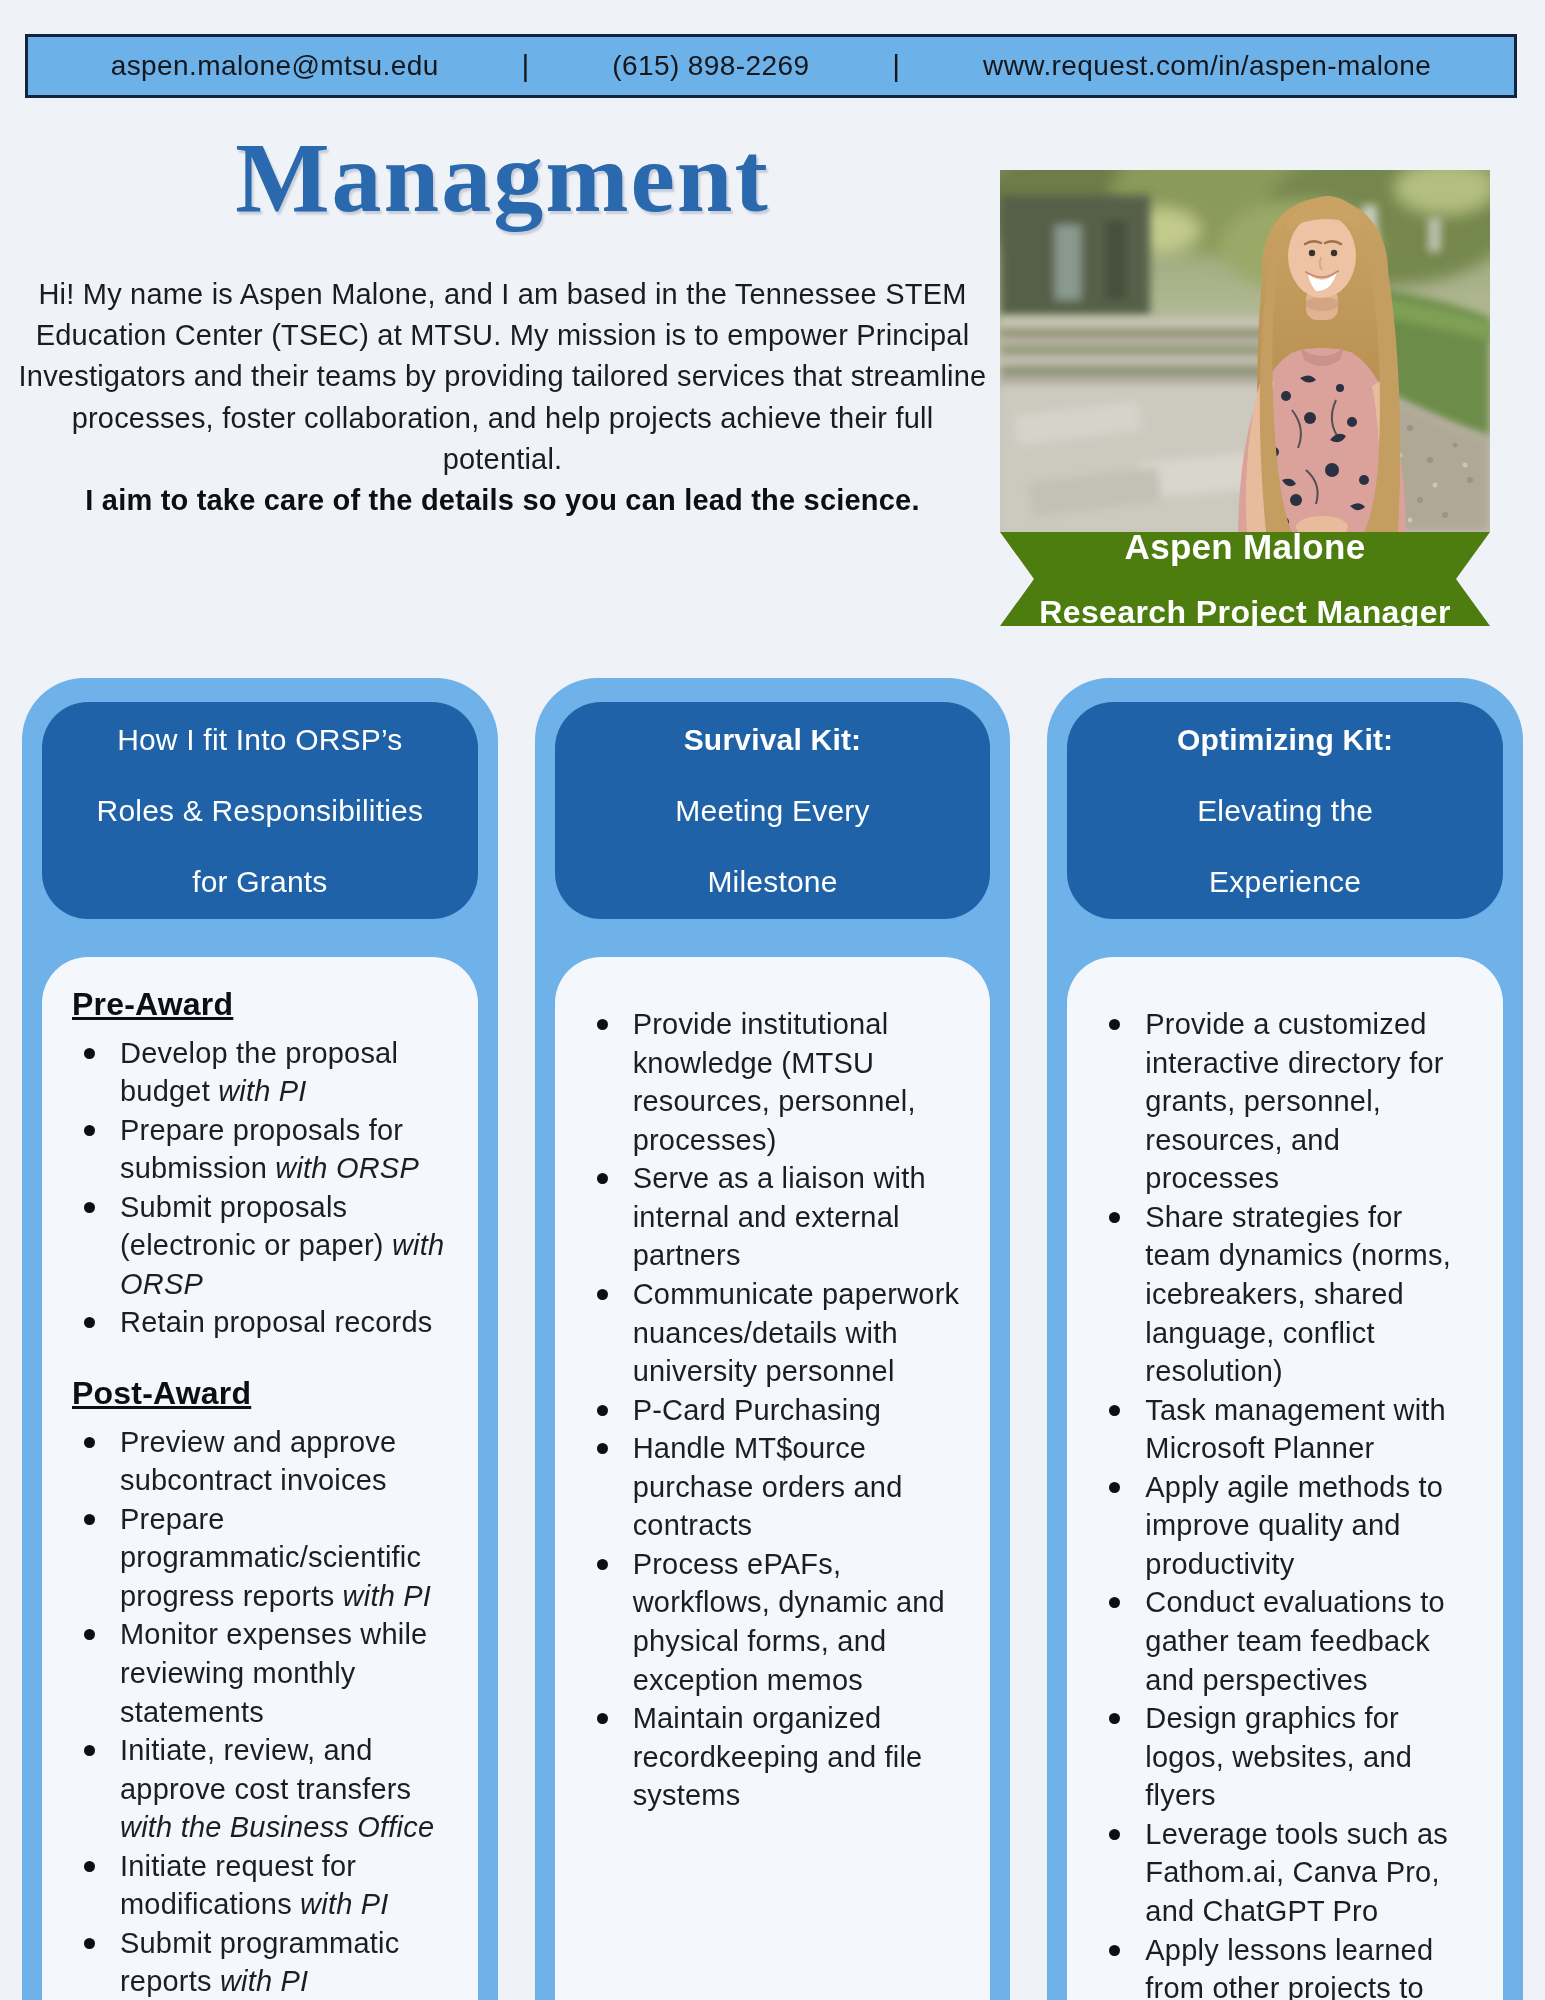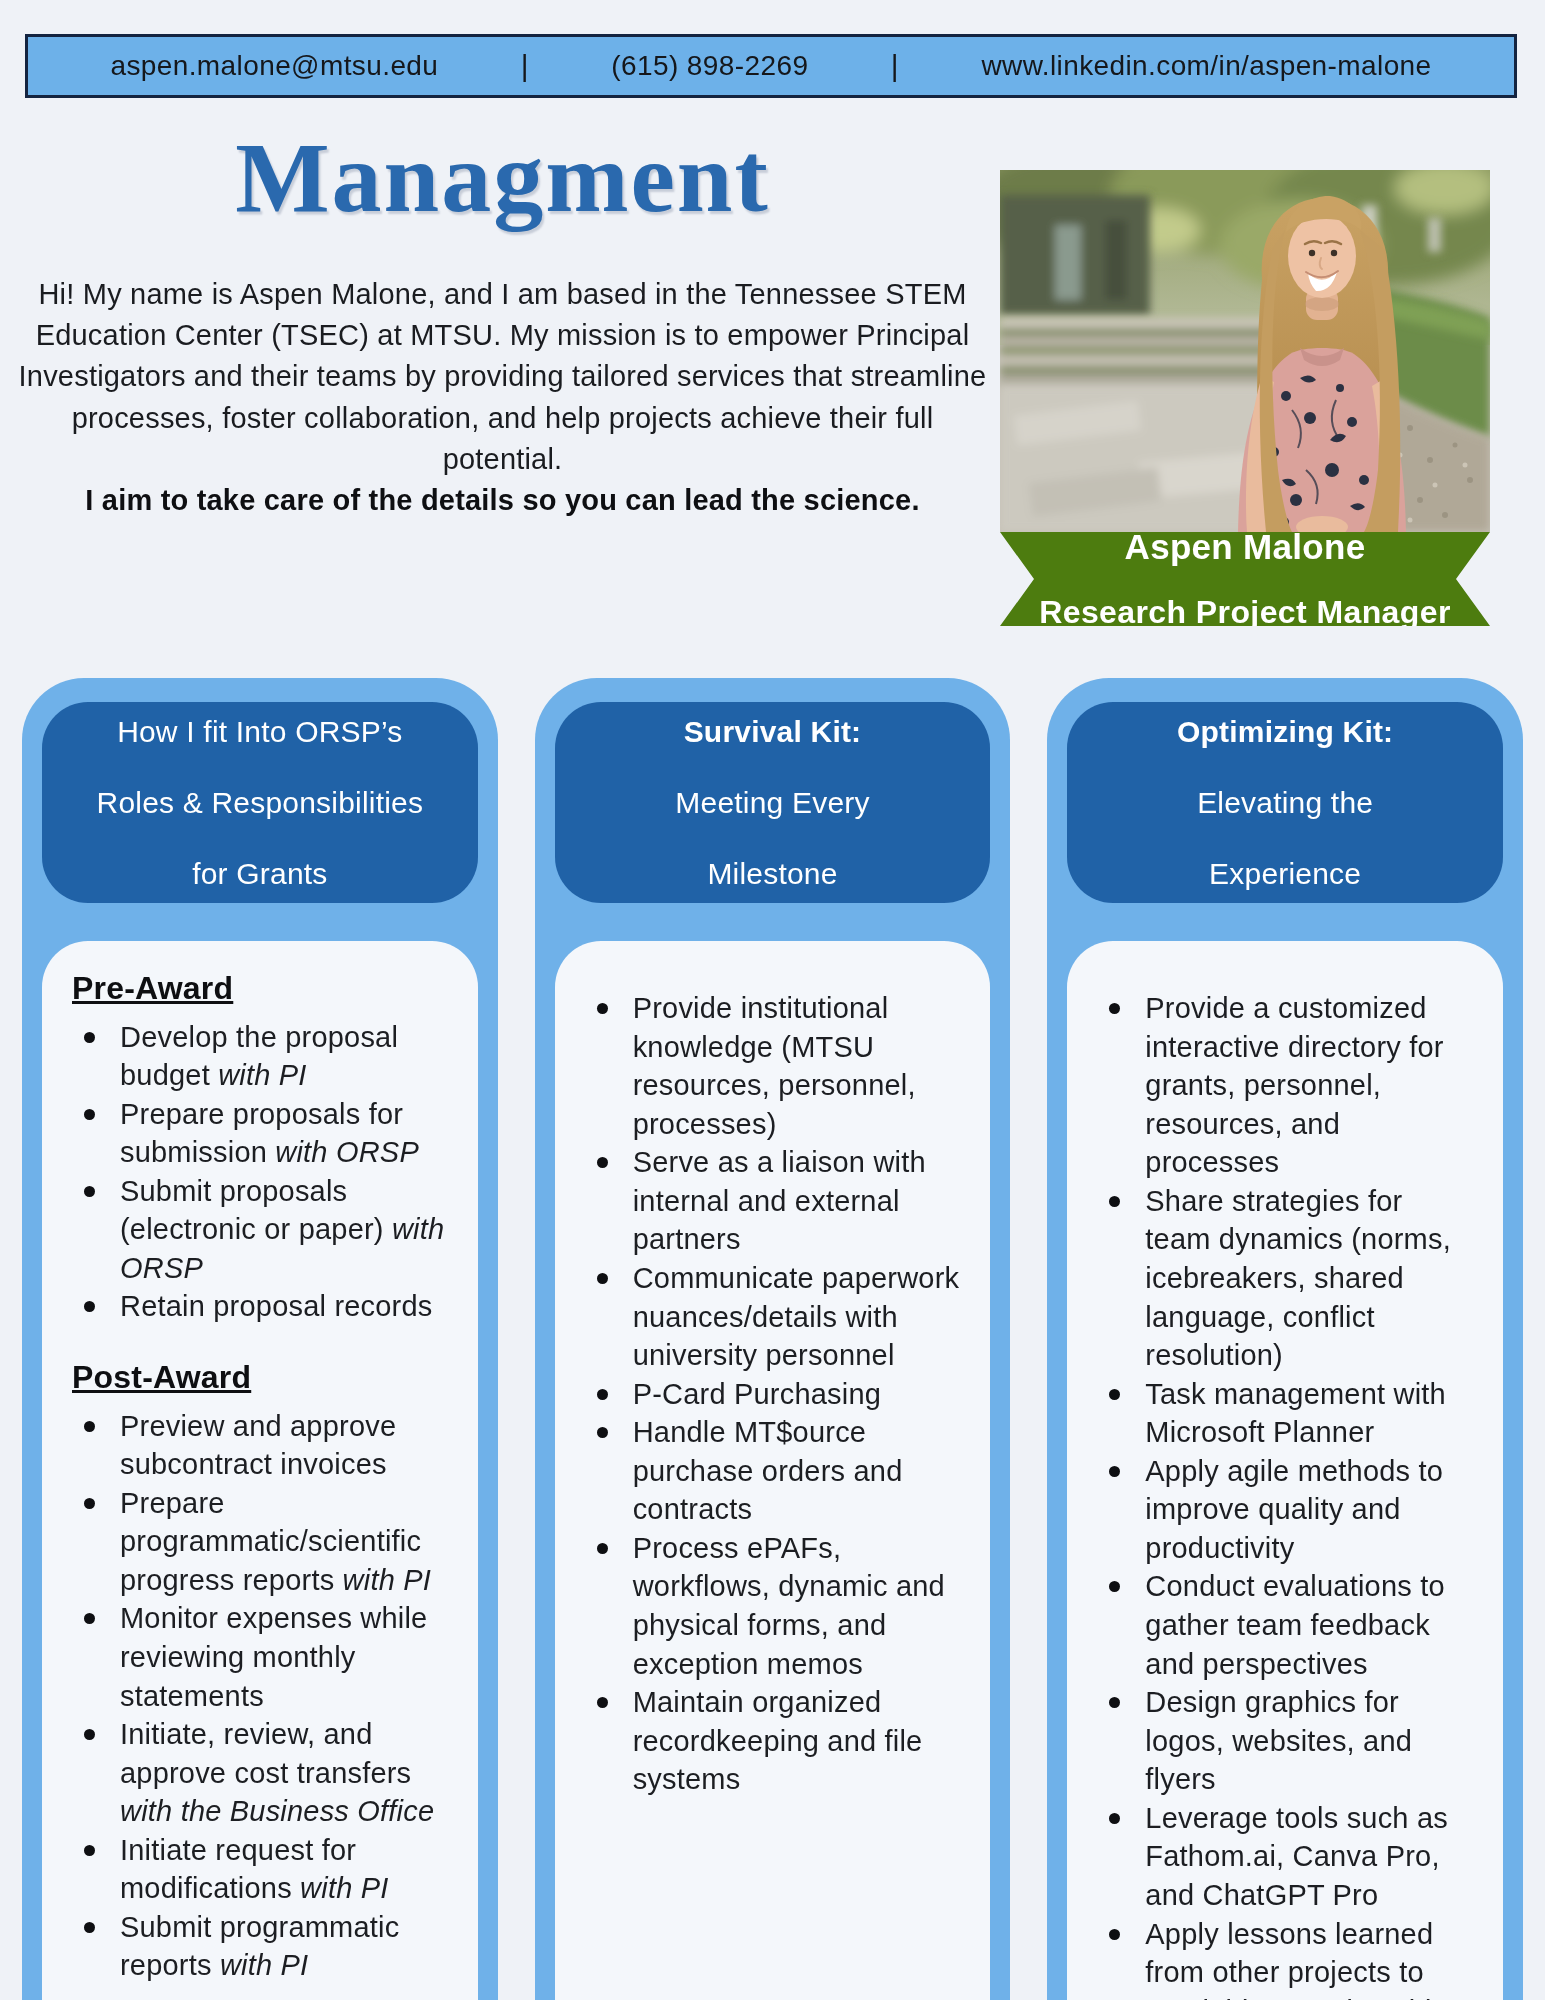--- a/index.html
+++ b/index.html
@@ -59,21 +59,21 @@
     display:grid; grid-template-columns:1fr 1fr 1fr; column-gap:37px;
   }
   .card {
     background:#6fb1e9; border-radius:62px;
     padding:24px 20px 26px; display:flex; flex-direction:column;
   }
   .card-header {
     background:#2062a7; border-radius:46px; min-height:156px;
     display:flex; flex-direction:column; align-items:center; justify-content:center;
     color:#ffffff; font-size:30px; line-height:1.3; text-align:center;
-    padding:10px 14px; letter-spacing:.2px;gap:32px;
+    padding:18px 14px; letter-spacing:.2px;gap:32px;
   }
   .card-header .hl { display:block; }
   .card-survival .hl1, .card-optimizing .hl1 { font-weight:700; }
   .card-body {
     background:#f4f7fb; border-radius:46px; margin-top:38px; flex:1;
     padding:26px 28px 20px 30px; overflow:hidden;
     font-size:29px; line-height:1.33; color:#1c1e22; letter-spacing:.2px;
   }
   .card-survival .card-body, .card-optimizing .card-body { padding-top:48px; }
   .section-heading {
@@ -94,21 +94,21 @@
 </head>
 <body>
 
 <div class="page">
 
   <header class="contact-bar">
     <a href="#" class="contact-item">aspen.malone@mtsu.edu</a>
     <span class="contact-sep">|</span>
     <a href="#" class="contact-item">(615) 898-2269</a>
     <span class="contact-sep">|</span>
-    <a href="#" class="contact-item">www.linkedin.com/in/aspen-malone</a>
+    <a href="#" class="contact-item">www.request.com/in/aspen-malone</a>
   </header>
 
   <section class="hero">
     <h1 class="page-title">
       <span>Managment</span>
     </h1>
     <p class="intro">
       <span>Hi! My name is Aspen Malone, and I am based in the Tennessee STEM Education Center (TSEC) at MTSU. My mission is to empower Principal Investigators and their teams by providing tailored services that streamline processes, foster collaboration, and help projects achieve their full potential.</span>
       <strong>I aim to take care of the details so you can lead the science.</strong>
     </p>

